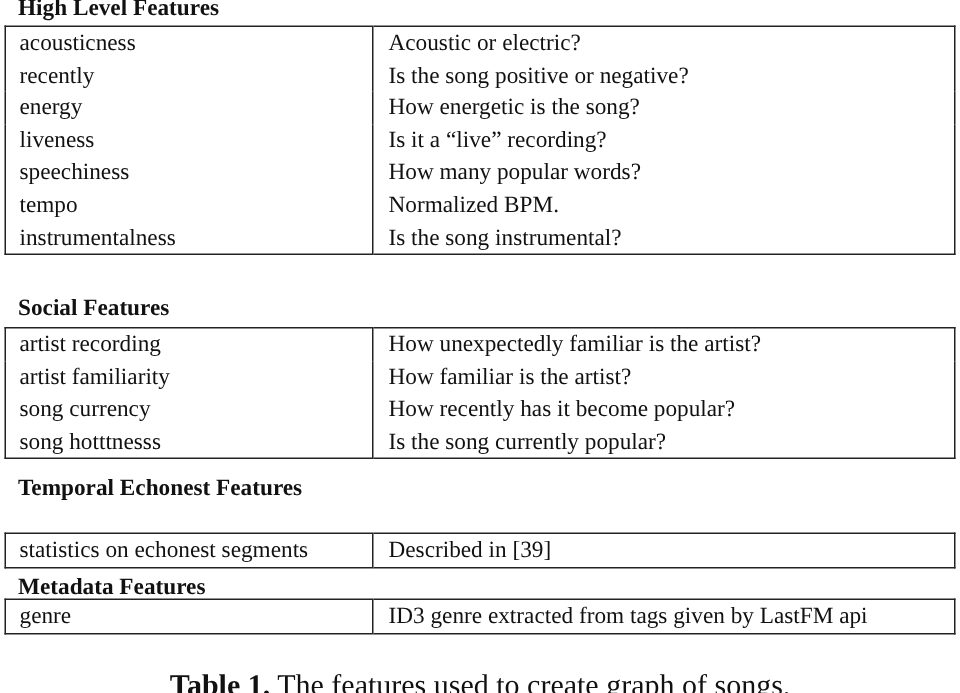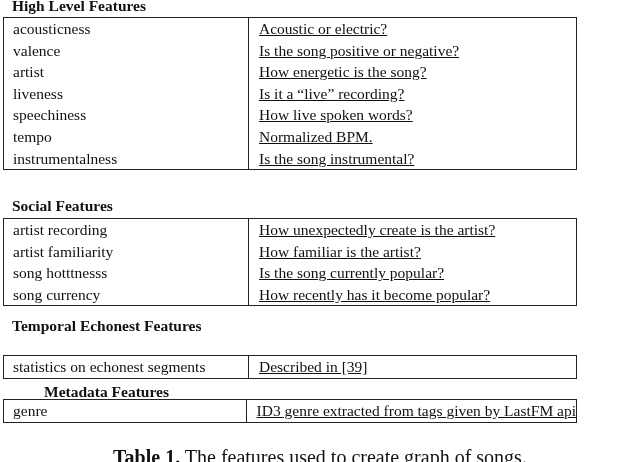--- a/index.html
+++ b/index.html
@@ -19,40 +19,39 @@
       position: absolute;
       left: 12px;
       font-weight: bold;
       font-size: 15.5px;
       line-height: 18px;
       white-space: nowrap;
     }
     .feat-table {
       position: absolute;
       left: 3px;
-      width: 574px;
+      width: 634px;
       border: 1.5px solid #222222;
       border-collapse: collapse;
       box-sizing: border-box;
     }
     .feat-table td {
       padding: 0 0 0 9px;
       font-size: 15.5px;
       height: 21.6px;
       line-height: 21.6px;
       white-space: nowrap;
       vertical-align: middle;
     }
     .feat-table td.name {
       width: 235px;
       border-right: 1.5px solid #222222;
     }
     .feat-table td.desc {
       padding-left: 10px;
-      text-decoration: underline;
     }
     .caption {
       position: absolute;
       left: 0;
       top: 446px;
       width: 640px;
       text-align: center;
       font-size: 20px;
       line-height: 22px;
       white-space: nowrap;
@@ -65,79 +64,79 @@
 <body>
 
 <div class="section-title" style="top:-3px;">High Level Features</div>
 <table class="feat-table" style="top:17px;">
   <tbody>
       <tr>
         <td class="name">acousticness</td>
         <td class="desc">Acoustic or electric?</td>
       </tr>
   <tr>
-        <td class="name">valence</td>
+        <td class="name">recently</td>
         <td class="desc">Is the song positive or negative?</td>
       </tr>
   <tr>
-        <td class="name">artist</td>
+        <td class="name">energy</td>
         <td class="desc">How energetic is the song?</td>
       </tr>
   <tr>
         <td class="name">liveness</td>
         <td class="desc">Is it a “live” recording?</td>
       </tr>
   <tr>
         <td class="name">speechiness</td>
-        <td class="desc">How live spoken words?</td>
+        <td class="desc">How many popular words?</td>
       </tr>
   <tr>
         <td class="name">tempo</td>
         <td class="desc">Normalized BPM.</td>
       </tr>
   <tr>
         <td class="name">instrumentalness</td>
         <td class="desc">Is the song instrumental?</td>
       </tr>
 </tbody>
   </table>
 
 <div class="section-title" style="top:197px;">Social Features</div>
 <table class="feat-table" style="top:218px;">
   <tbody>
       <tr>
         <td class="name">artist recording</td>
-        <td class="desc">How unexpectedly create is the artist?</td>
+        <td class="desc">How unexpectedly familiar is the artist?</td>
       </tr>
   <tr>
         <td class="name">artist familiarity</td>
         <td class="desc">How familiar is the artist?</td>
       </tr>
   <tr>
+        <td class="name">song currency</td>
+        <td class="desc">How recently has it become popular?</td>
+      </tr>
+  <tr>
         <td class="name">song hotttnesss</td>
         <td class="desc">Is the song currently popular?</td>
-      </tr>
-  <tr>
-        <td class="name">song currency</td>
-        <td class="desc">How recently has it become popular?</td>
       </tr>
 </tbody>
   </table>
 
 <div class="section-title" style="top:317px;">Temporal Echonest Features</div>
 <table class="feat-table" style="top:355px;">
   <tbody>
       <tr>
         <td class="name">statistics on echonest segments</td>
         <td class="desc">Described in [39]</td>
       </tr>
 </tbody>
   </table>
 
-<div class="section-title" style="top:383px;margin-left:32px;">Metadata Features</div>
+<div class="section-title" style="top:383px;">Metadata Features</div>
 <table class="feat-table" style="top:399px;">
   <tbody>
       <tr>
         <td class="name">genre</td>
         <td class="desc">ID3 genre extracted from tags given by LastFM api</td>
       </tr>
 </tbody>
   </table>
 
 <div class="caption">

